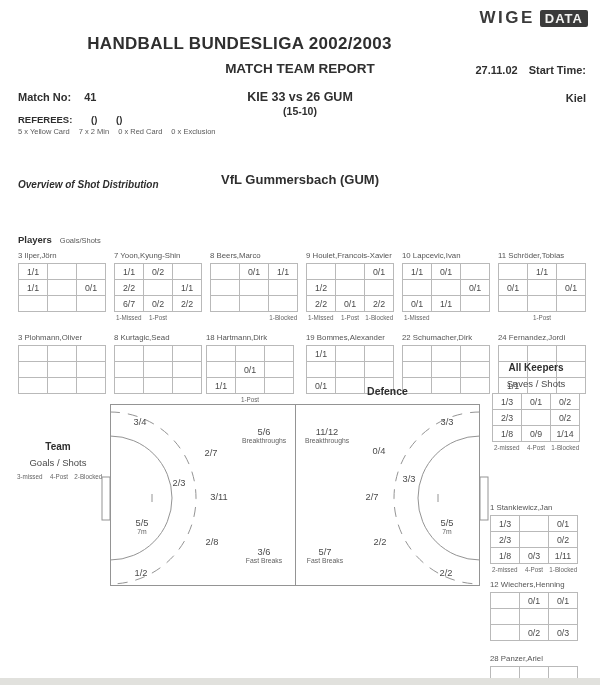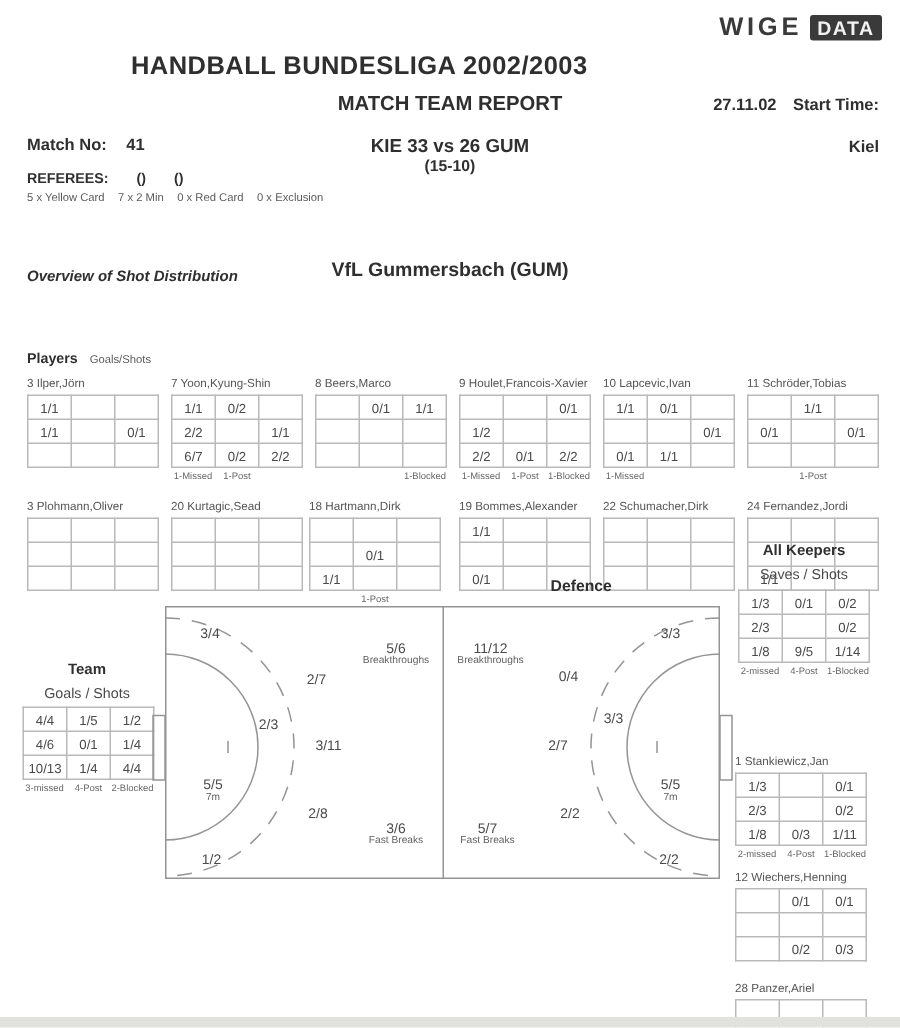--- a/index.html
+++ b/index.html
@@ -285,21 +285,21 @@
     </table>
     <div class="pnotes">
       <span></span>
       <span></span>
       <span></span>
     </div>
   </div>
 </div>
   <div class="pslot" style="left:114px;top:289px">
   <div>
-    <div class="pname">20 Kurtagic,Sead</div>
+    <div class="pname">8 Kurtagic,Sead</div>
     <table class="gtable">
       <tbody>
         <tr>
           <td></td>
           <td></td>
           <td></td>
         </tr>
         <tr>
           <td></td>
           <td></td>
@@ -434,39 +434,20 @@
       <span></span>
     </div>
   </div>
 </div>
 
   <div class="abs boxtitle b ctr" style="left:14px;top:441px;width:88px">Team</div>
   <div class="abs boxsub ctr" style="left:14px;top:457px;width:88px">Goals / Shots</div>
   <div class="pslot noname" style="left:15px;top:471px">
   <div>
 
-    <table class="gtable">
-      <tbody>
-        <tr>
-          <td>4/4</td>
-          <td>1/5</td>
-          <td>1/2</td>
-        </tr>
-        <tr>
-          <td>4/6</td>
-          <td>0/1</td>
-          <td>1/4</td>
-        </tr>
-        <tr>
-          <td>10/13</td>
-          <td>1/4</td>
-          <td>4/4</td>
-        </tr>
-      </tbody>
-    </table>
     <div class="pnotes">
       <span>3-missed</span>
       <span>4-Post</span>
       <span>2-Blocked</span>
     </div>
   </div>
 </div>
 
   <div class="abs half-label b" style="left:295px">Defence</div>
 
@@ -535,21 +516,21 @@
           <td>0/1</td>
           <td>0/2</td>
         </tr>
         <tr>
           <td>2/3</td>
           <td></td>
           <td>0/2</td>
         </tr>
         <tr>
           <td>1/8</td>
-          <td>9/5</td>
+          <td>0/9</td>
           <td>1/14</td>
         </tr>
       </tbody>
     </table>
     <div class="pnotes">
       <span>2-missed</span>
       <span>4-Post</span>
       <span>1-Blocked</span>
     </div>
   </div>

